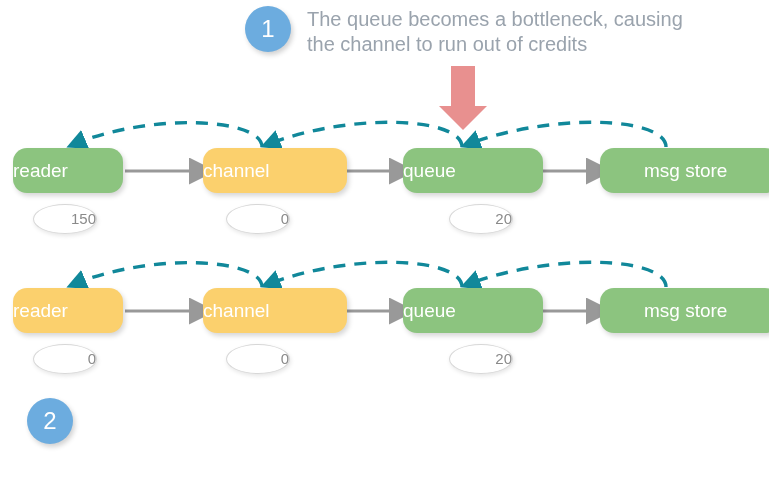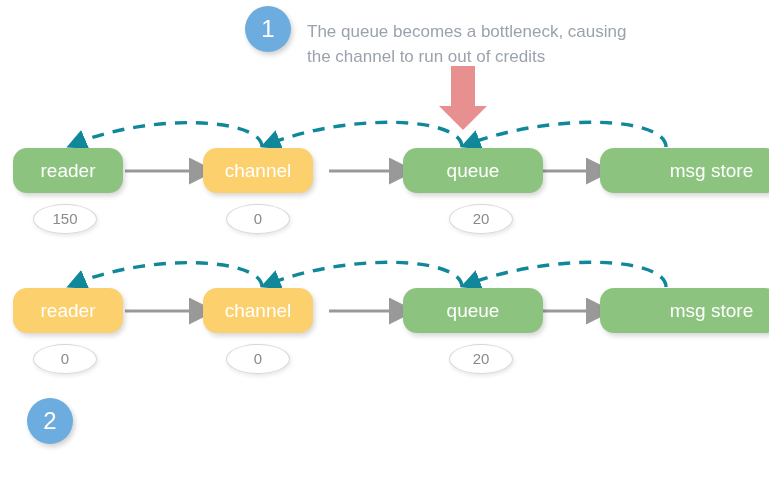--- a/index.html
+++ b/index.html
@@ -34,26 +34,25 @@
     color: #ffffff;
     font-size: 24px;
     line-height: 46px;
     text-align: center;
     font-weight: normal;
     box-shadow: 2px 3px 5px rgba(0,0,0,0.18);
     letter-spacing: 0;
   }
   .callout-text {
     color: #9aa3ad;
-    font-size: 17px;
+    font-size: 20px;
     line-height: 25px;
     margin-left: 16px;
     white-space: pre-line;
     padding-top: 1px;
-    margin-top: 12px;
   }
 
   #callout-1 { left: 245px; top: 6px; width: 520px; }
   #callout-2 { left: 27px;  top: 398px; width: 720px; }
 
   
   .row {
     position: absolute;
     left: 0;
     width: 769px;
@@ -63,44 +62,43 @@
   #row-2 { top: 288px; }
 
   .node {
     position: absolute;
     top: 0;
     height: 45px;
     border-radius: 14px;
     color: #ffffff;
     font-size: 19px;
     line-height: 45px;
-    text-align: center;
     box-shadow: 2px 3px 5px rgba(0,0,0,0.16);
     white-space: nowrap;
   }
   .node.green  { background: #8cc47f; }
   .node.yellow { background: #fbd06d; }
 
   .pill {
     position: absolute;
     top: 56px;
     height: 28px;
     border-radius: 50%;
     background: #ffffff;
     border: 1px solid #d7d7d7;
     color: #8a8a8a;
     font-size: 15px;
     line-height: 27px;
-    text-align: center;
+    text-align: right;
     box-shadow: 1px 2px 4px rgba(0,0,0,0.10);
   }
 
   
   .col-reader    { left: 13px;  width: 110px; }
-  .col-channel   { left: 203px; width: 110px; }
+  .col-channel   { left: 203px; width: 144px; }
   .col-queue     { left: 403px; width: 140px; }
   .col-msgstore  { left: 600px; width: 135px; padding-left: 44px; }
 
   .pill-reader   { left: 33px;  width: 62px; }
   .pill-channel  { left: 226px; width: 62px; }
   .pill-queue    { left: 449px; width: 62px; }
 
   
   #overlay {
     position: absolute;

